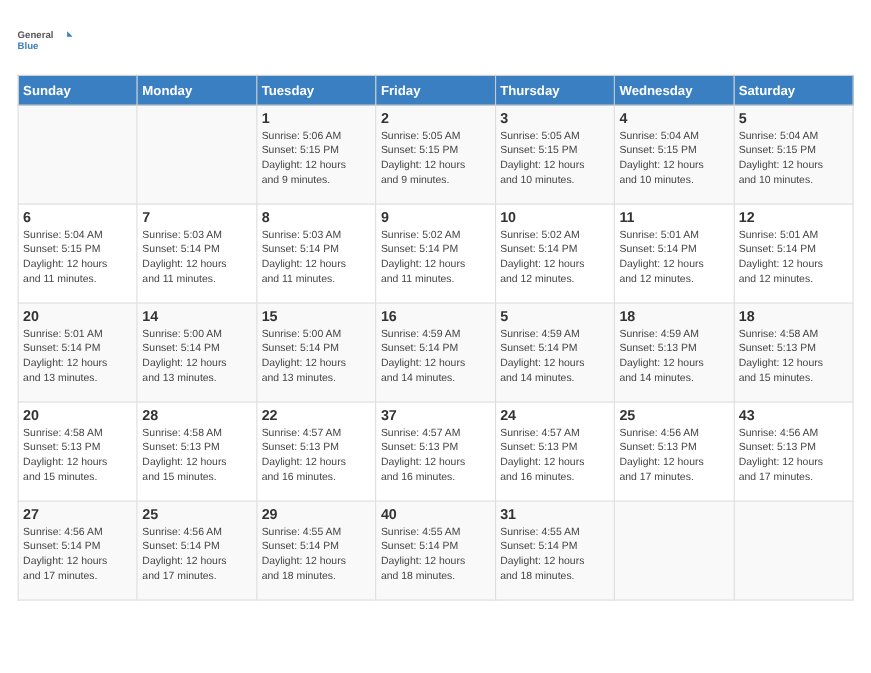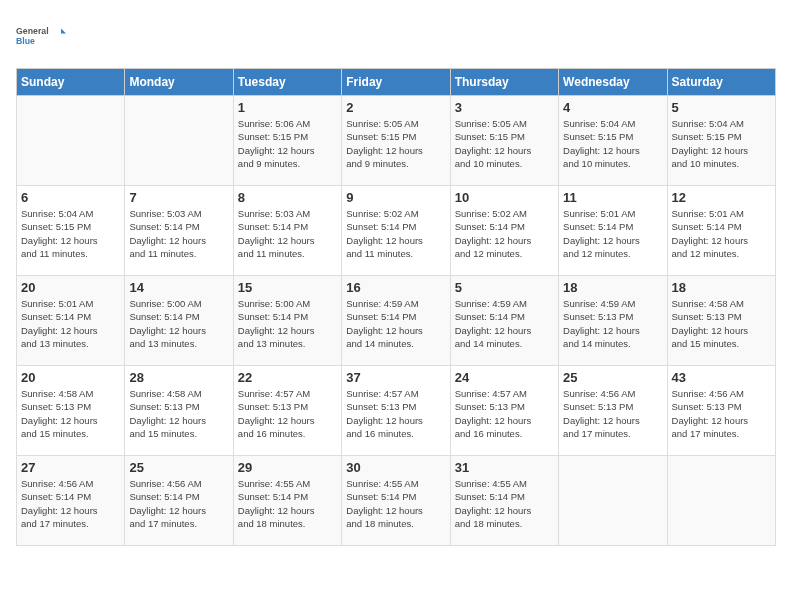--- a/index.html
+++ b/index.html
@@ -310,21 +310,21 @@
 and 17 minutes.</div>
         </td>
         <td>
           <span class="day-number">29</span>
           <div class="day-info" style="white-space: pre-line;">Sunrise: 4:55 AM
 Sunset: 5:14 PM
 Daylight: 12 hours
 and 18 minutes.</div>
         </td>
         <td>
-          <span class="day-number">30</span>
+          <span class="day-number">40</span>
           <div class="day-info" style="white-space: pre-line;">Sunrise: 4:55 AM
 Sunset: 5:14 PM
 Daylight: 12 hours
 and 18 minutes.</div>
         </td>
         <td>
           <span class="day-number">31</span>
           <div class="day-info" style="white-space: pre-line;">Sunrise: 4:55 AM
 Sunset: 5:14 PM
 Daylight: 12 hours

